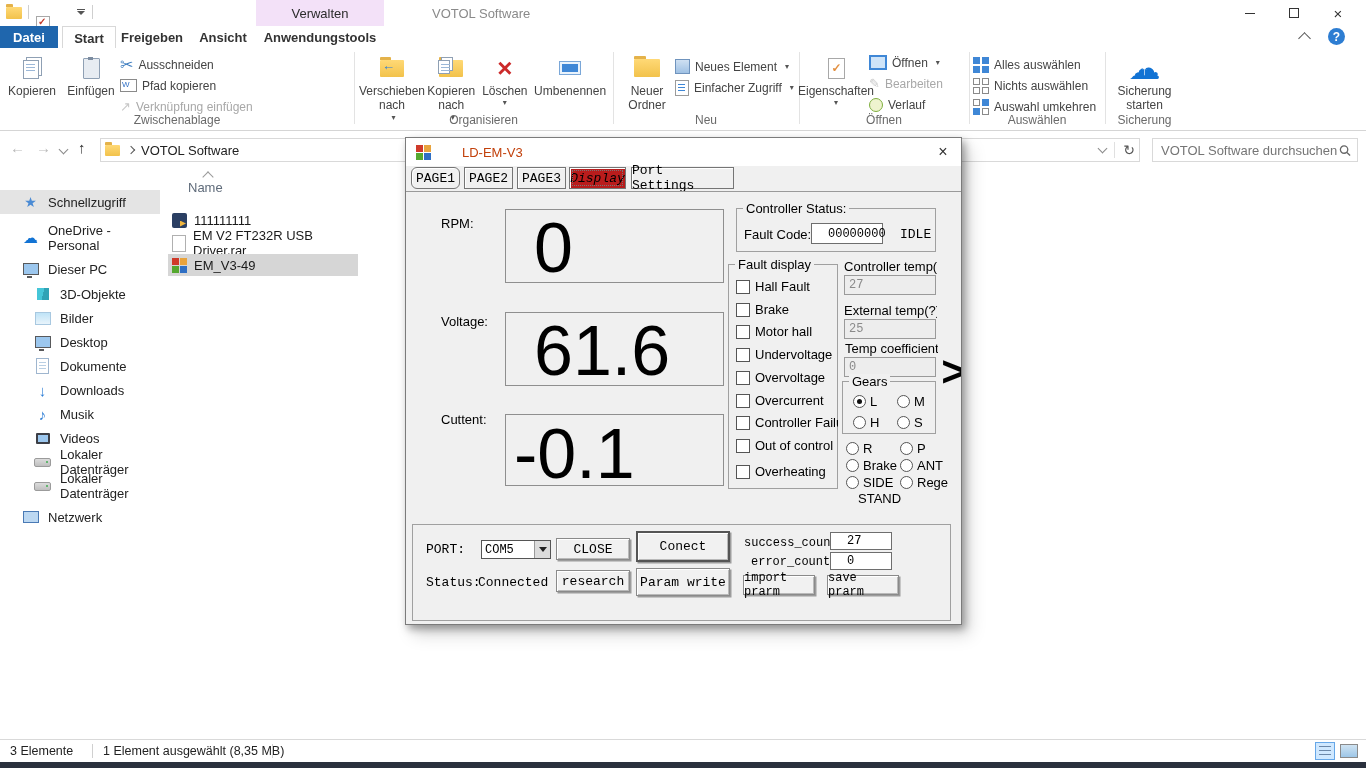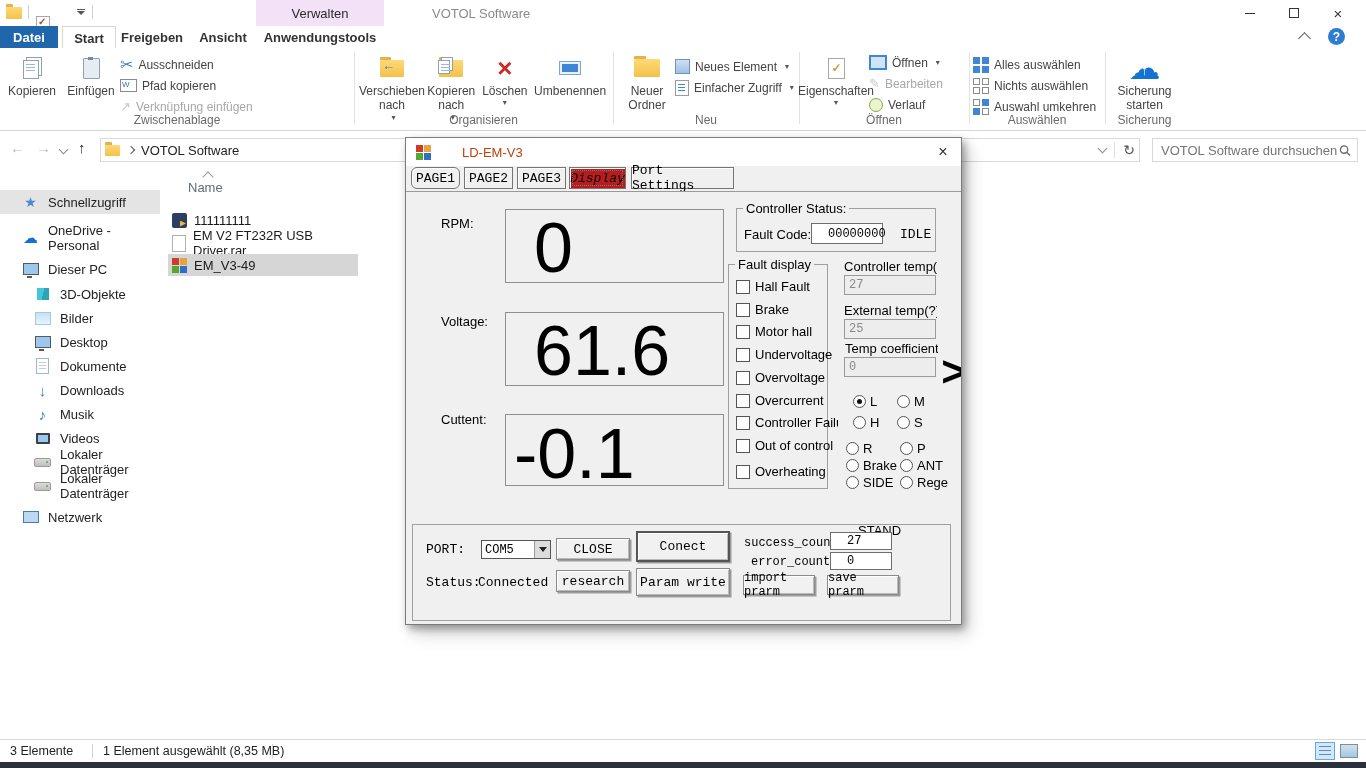--- a/index.html
+++ b/index.html
@@ -521,21 +521,21 @@
   <div class="rbox" style="left:99px;top:276px;width:217px;height:70px;"></div>
   <div class="bignum" style="left:108px;top:281px;">-0.1</div>
 
   <div class="groupbox" style="left:330px;top:70px;width:200px;height:44px;">
     <span class="glab">Controller Status:</span>
   </div>
   <div class="dlabel" style="left:338px;top:89px;">Fault Code:</div>
   <div class="sunkenw" style="left:405px;top:85px;width:72px;height:21px;">00000000</div>
   <div class="mlab" style="left:494px;top:89px;">IDLE</div>
 
-  <div class="groupbox" style="left:322px;top:126px;width:100px;height:225px;">
+  <div class="groupbox" style="left:322px;top:126px;width:110px;height:225px;">
     <span class="glab">Fault display</span>
   </div>
   <div class="cbitem" style="left:330px;top:141px;">
       <span class="cb"></span>
       <span class="cbl">Hall Fault</span>
     </div>
   <div class="cbitem" style="left:330px;top:164px;">
       <span class="cb"></span>
       <span class="cbl">Brake</span>
     </div>
@@ -568,20 +568,23 @@
       <span class="cbl">Overheating</span>
     </div>
 
   <div class="dlabel clip93" style="left:438px;top:121px;">Controller temp(?</div>
   <div class="sunkeng" style="left:438px;top:137px;width:92px;height:20px;">27</div>
   <div class="dlabel clip93" style="left:438px;top:165px;">External temp(?)</div>
   <div class="sunkeng" style="left:438px;top:181px;width:92px;height:20px;">25</div>
   <div class="dlabel clip93" style="left:439px;top:203px;">Temp coefficient</div>
   <div class="sunkeng" style="left:438px;top:219px;width:92px;height:20px;">0</div>
 
+  <div class="groupbox" style="left:436px;top:243px;width:94px;height:53px;">
+    <span class="glab">Gears</span>
+  </div>
   <div class="raditem" style="left:447px;top:256px;">
       <span class="radio sel"></span>
       <span class="dlabel" style="position:static;">L</span>
     </div>
   <div class="raditem" style="left:491px;top:256px;">
       <span class="radio"></span>
       <span class="dlabel" style="position:static;">M</span>
     </div>
   <div class="raditem" style="left:447px;top:277px;">
       <span class="radio"></span>
@@ -609,21 +612,21 @@
       <span class="dlabel" style="position:static;">ANT</span>
     </div>
   <div class="raditem" style="left:440px;top:337px;">
       <span class="radio"></span>
       <span class="dlabel" style="position:static;">SIDE</span>
     </div>
   <div class="raditem" style="left:494px;top:337px;">
       <span class="radio"></span>
       <span class="dlabel" style="position:static;">Rege</span>
     </div>
-  <div class="dlabel" style="left:452px;top:353px;margin-top:32px;">STAND</div>
+  <div class="dlabel" style="left:452px;top:353px;">STAND</div>
 
   <div class="expandg" style="left:535px;top:216px;">&gt;</div>
 
   <div class="groupbox" style="left:6px;top:386px;width:539px;height:97px;"></div>
   <div class="mlab" style="left:20px;top:404px;">PORT:</div>
   <div class="combo" style="left:75px;top:402px;width:70px;height:19px;">
     <span class="cval">COM5</span>
     <span class="dbtn"></span>
   </div>
   <div class="wbtn" style="left:150px;top:400px;width:74px;height:22px;">CLOSE</div>

